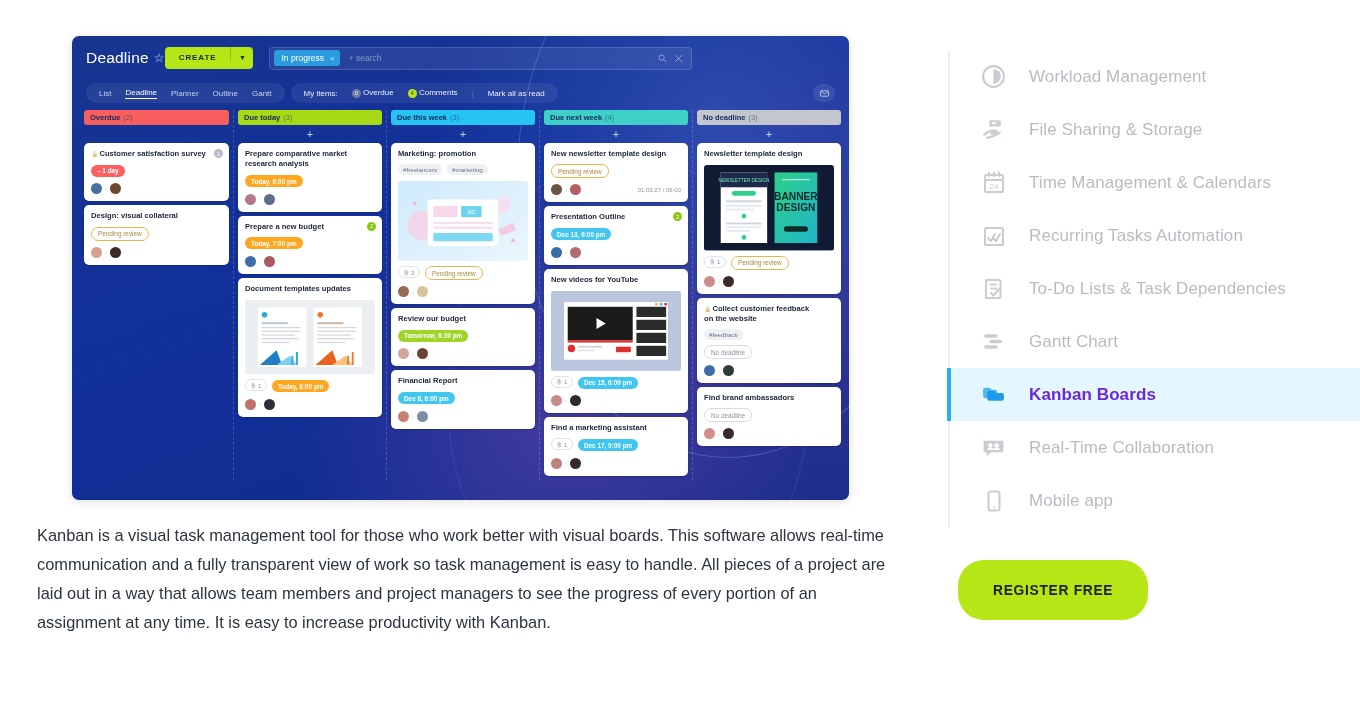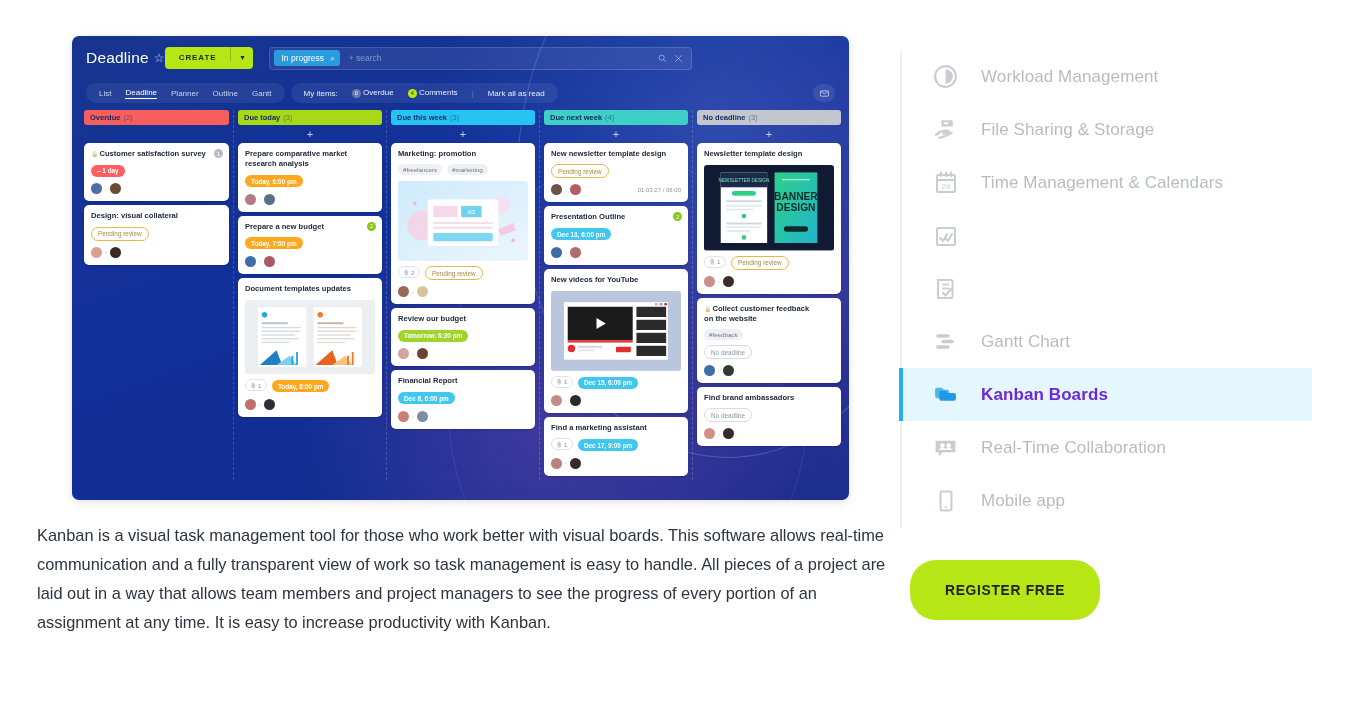--- a/index.html
+++ b/index.html
@@ -111,21 +111,21 @@
   .arrow { color: #c3c9d2; font-size: 6px; }
   .timecode { margin-left: auto; font-size: 6px; color: #8a93a3; }
   .avrow { display: flex; align-items: center; }
   .thumb { width: 100%; border-radius: 3px; margin-top: 6px; display: block; }
 
   
   .para { position: absolute; left: 37px; top: 521px; width: 860px;
     font-size: 16.4px; line-height: 29px; color: #2c3440; }
 
   
-  .sidebar { position: absolute; left: 900px; top: 50px; width: 412px; }
+  .sidebar { position: absolute; left: 948px; top: 50px; width: 412px; }
   .side-rail { position: absolute; left: 0; top: 0; width: 2px; height: 478px; background: #eceff3; }
   .side-item { position: relative; display: flex; align-items: center; height: 53px; padding-left: 32px; gap: 22px; }
   .side-item.active { background: #e4f6fe; }
   .side-item.active::before { content: ""; position: absolute; left: -1px; top: 0;
     width: 4px; height: 100%; background: #25b0f0; }
   .side-icon { width: 27px; height: 27px; display: flex; align-items: center; justify-content: center; flex: none; }
   .side-label { font-size: 17px; color: #b8bcc2; letter-spacing: .1px; }
   .side-item.active .side-label { color: #6d28d9; font-weight: bold; }
   .register {
     position: absolute; left: 10px; top: 510px;
@@ -574,31 +574,33 @@
     </div>
 
     <div class="side-item">
       <span class="side-icon">
         <svg width="24" height="24" viewBox="0 0 24 24">
           <rect x="3" y="4" width="18" height="17" rx="1.6" fill="none" stroke="#c9ccd1" stroke-width="2"></rect>
           <path d="M6 14 L9 17 L13 10" fill="none" stroke="#c9ccd1" stroke-width="2" stroke-linecap="round" stroke-linejoin="round"></path>
           <path d="M11 14 L14 17 L18 10" fill="none" stroke="#c9ccd1" stroke-width="2" stroke-linecap="round" stroke-linejoin="round"></path>
         </svg>
       </span>
+      <span class="side-label">Recurring Tasks Automation</span>
     </div>
 
     <div class="side-item">
       <span class="side-icon">
         <svg width="24" height="24" viewBox="0 0 24 24">
           <path d="M4 3 h13 a1.5 1.5 0 0 1 1.5 1.5 v15 a1.5 1.5 0 0 1 -1.5 1.5 h-13 Z" fill="none" stroke="#c9ccd1" stroke-width="2"></path>
           <line x1="8" y1="7.5" x2="15" y2="7.5" stroke="#c9ccd1" stroke-width="1.8"></line>
           <line x1="8" y1="11.5" x2="15" y2="11.5" stroke="#c9ccd1" stroke-width="1.8"></line>
           <path d="M9 16 L11.5 18.5 L17 12" fill="none" stroke="#c9ccd1" stroke-width="2.2" stroke-linecap="round" stroke-linejoin="round"></path>
         </svg>
       </span>
+      <span class="side-label">To-Do Lists &amp; Task Dependencies</span>
     </div>
 
     <div class="side-item">
       <span class="side-icon">
         <svg width="25" height="25" viewBox="0 0 24 24">
           <rect x="3" y="5" width="13" height="3.4" rx="1.7" fill="#c9ccd1"></rect>
           <rect x="8" y="10.3" width="12" height="3.4" rx="1.7" fill="#c9ccd1"></rect>
           <rect x="3" y="15.6" width="13" height="3.4" rx="1.7" fill="#c9ccd1"></rect>
         </svg>
       </span>

